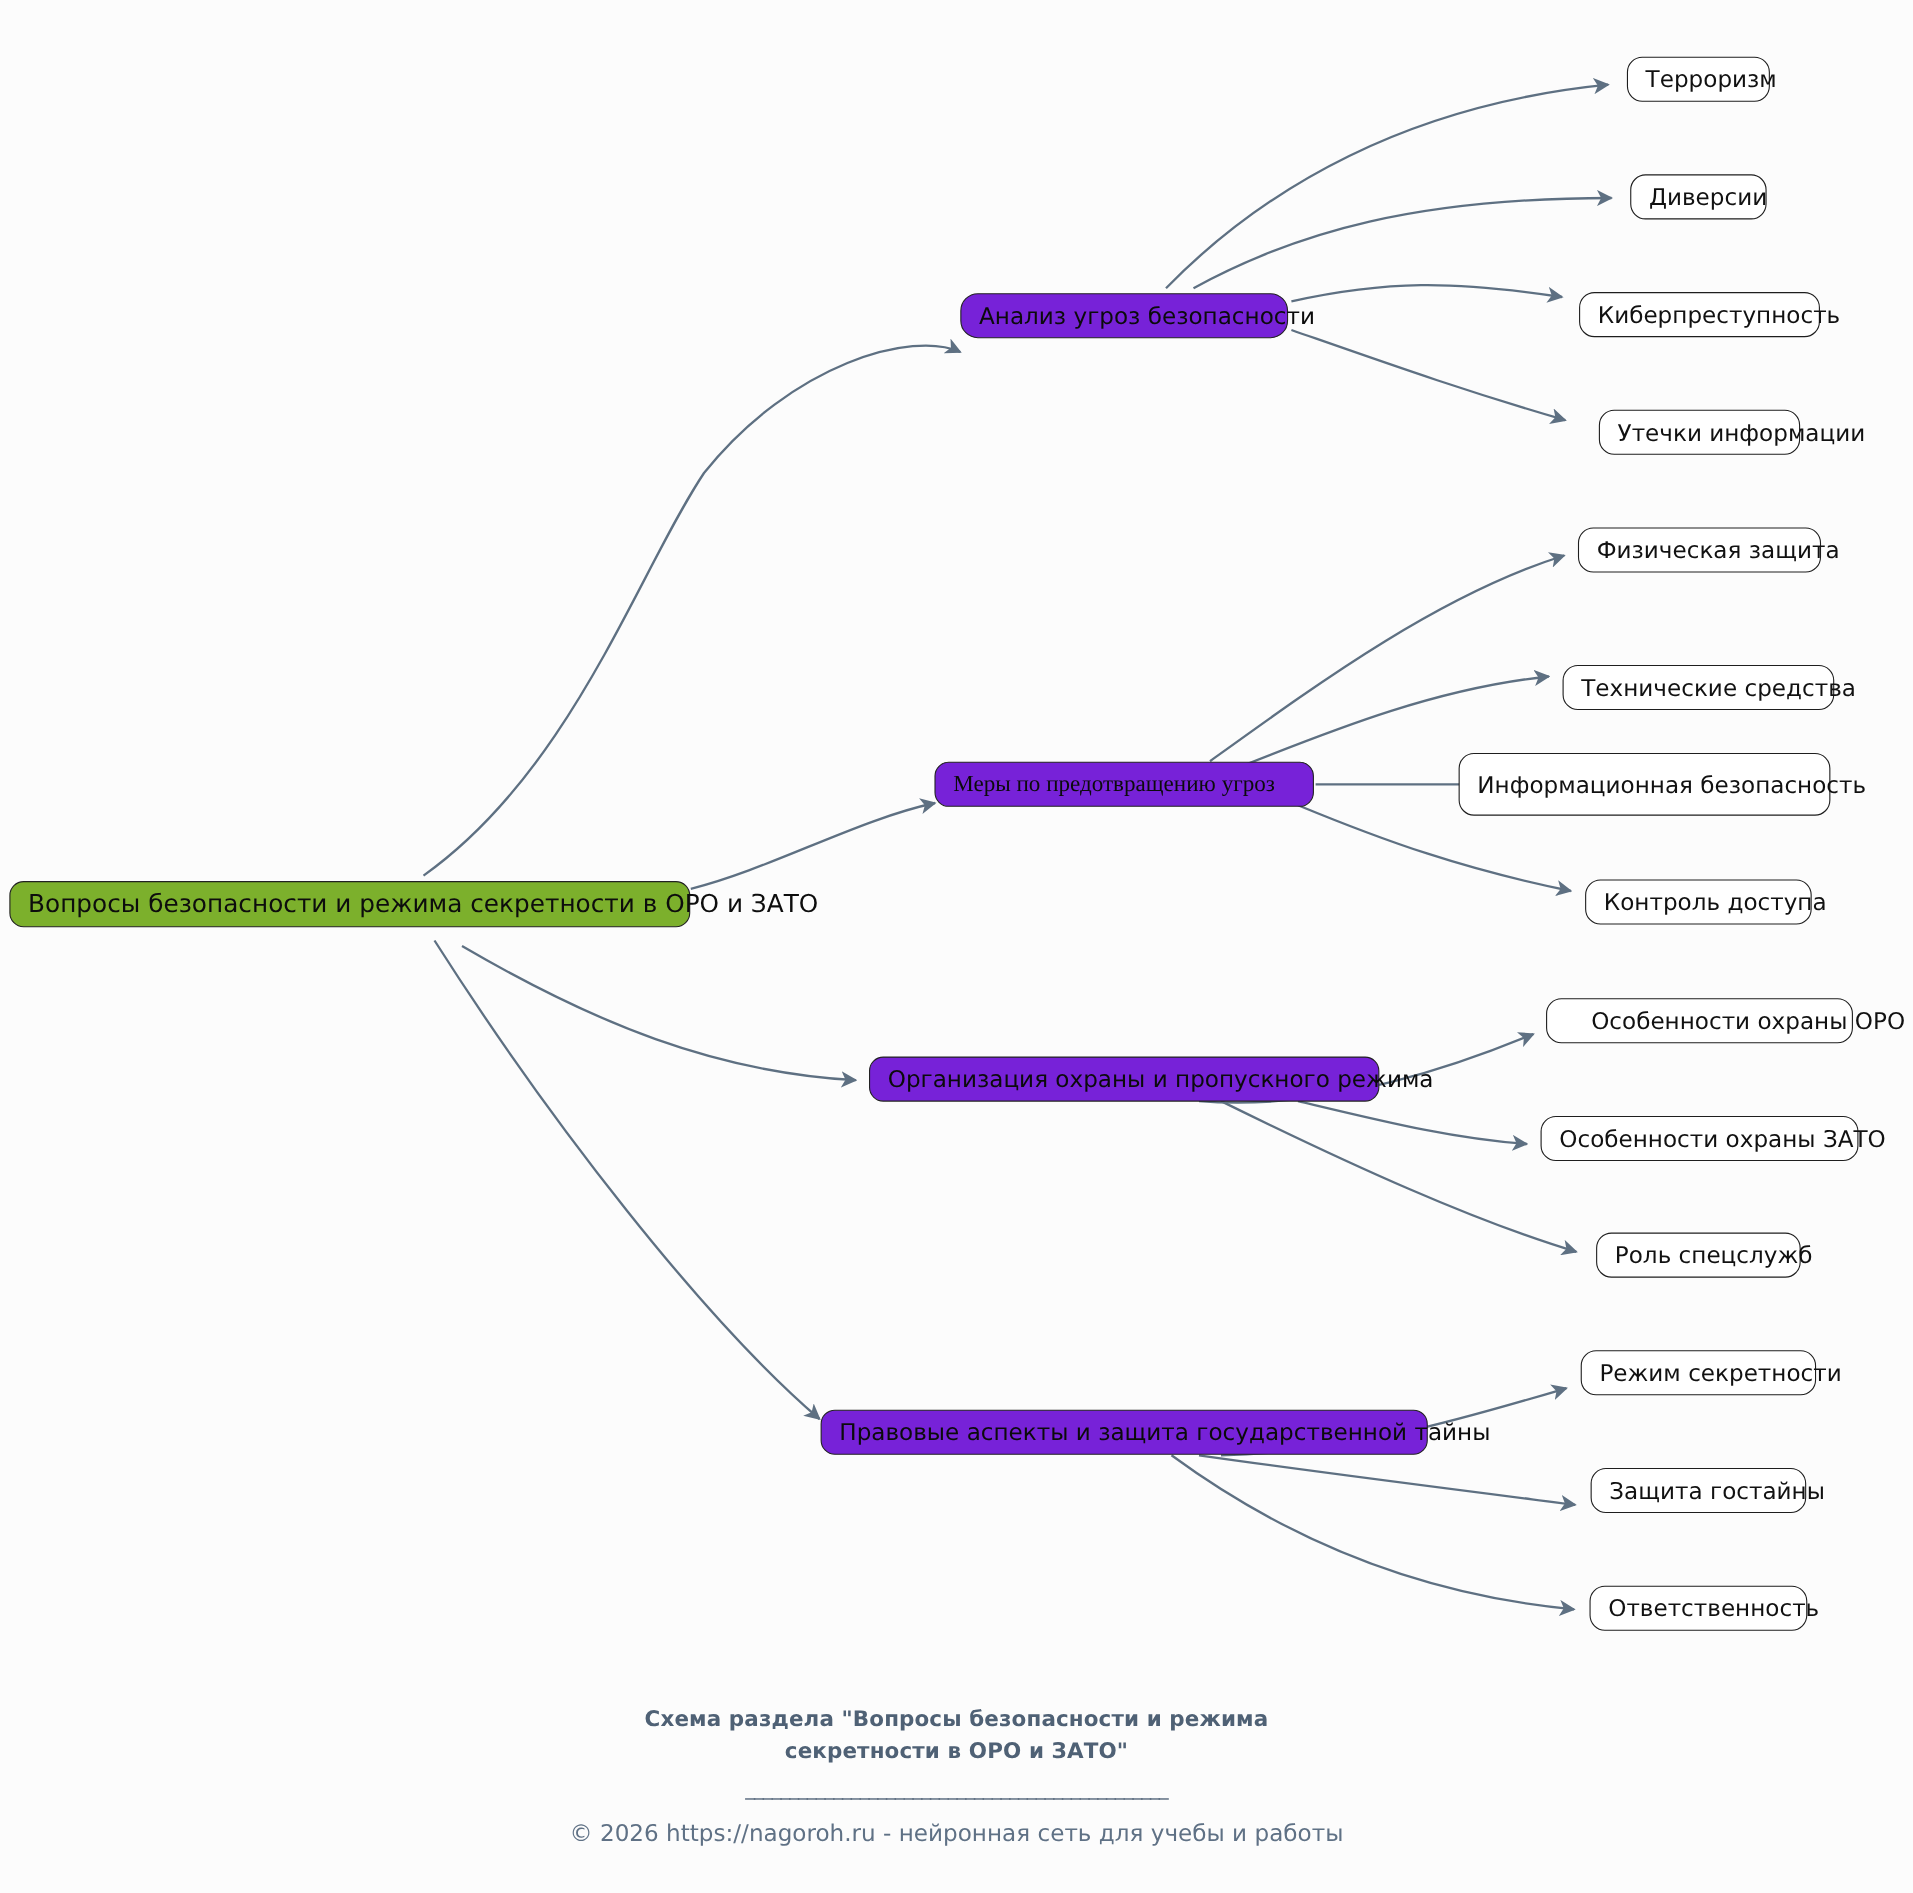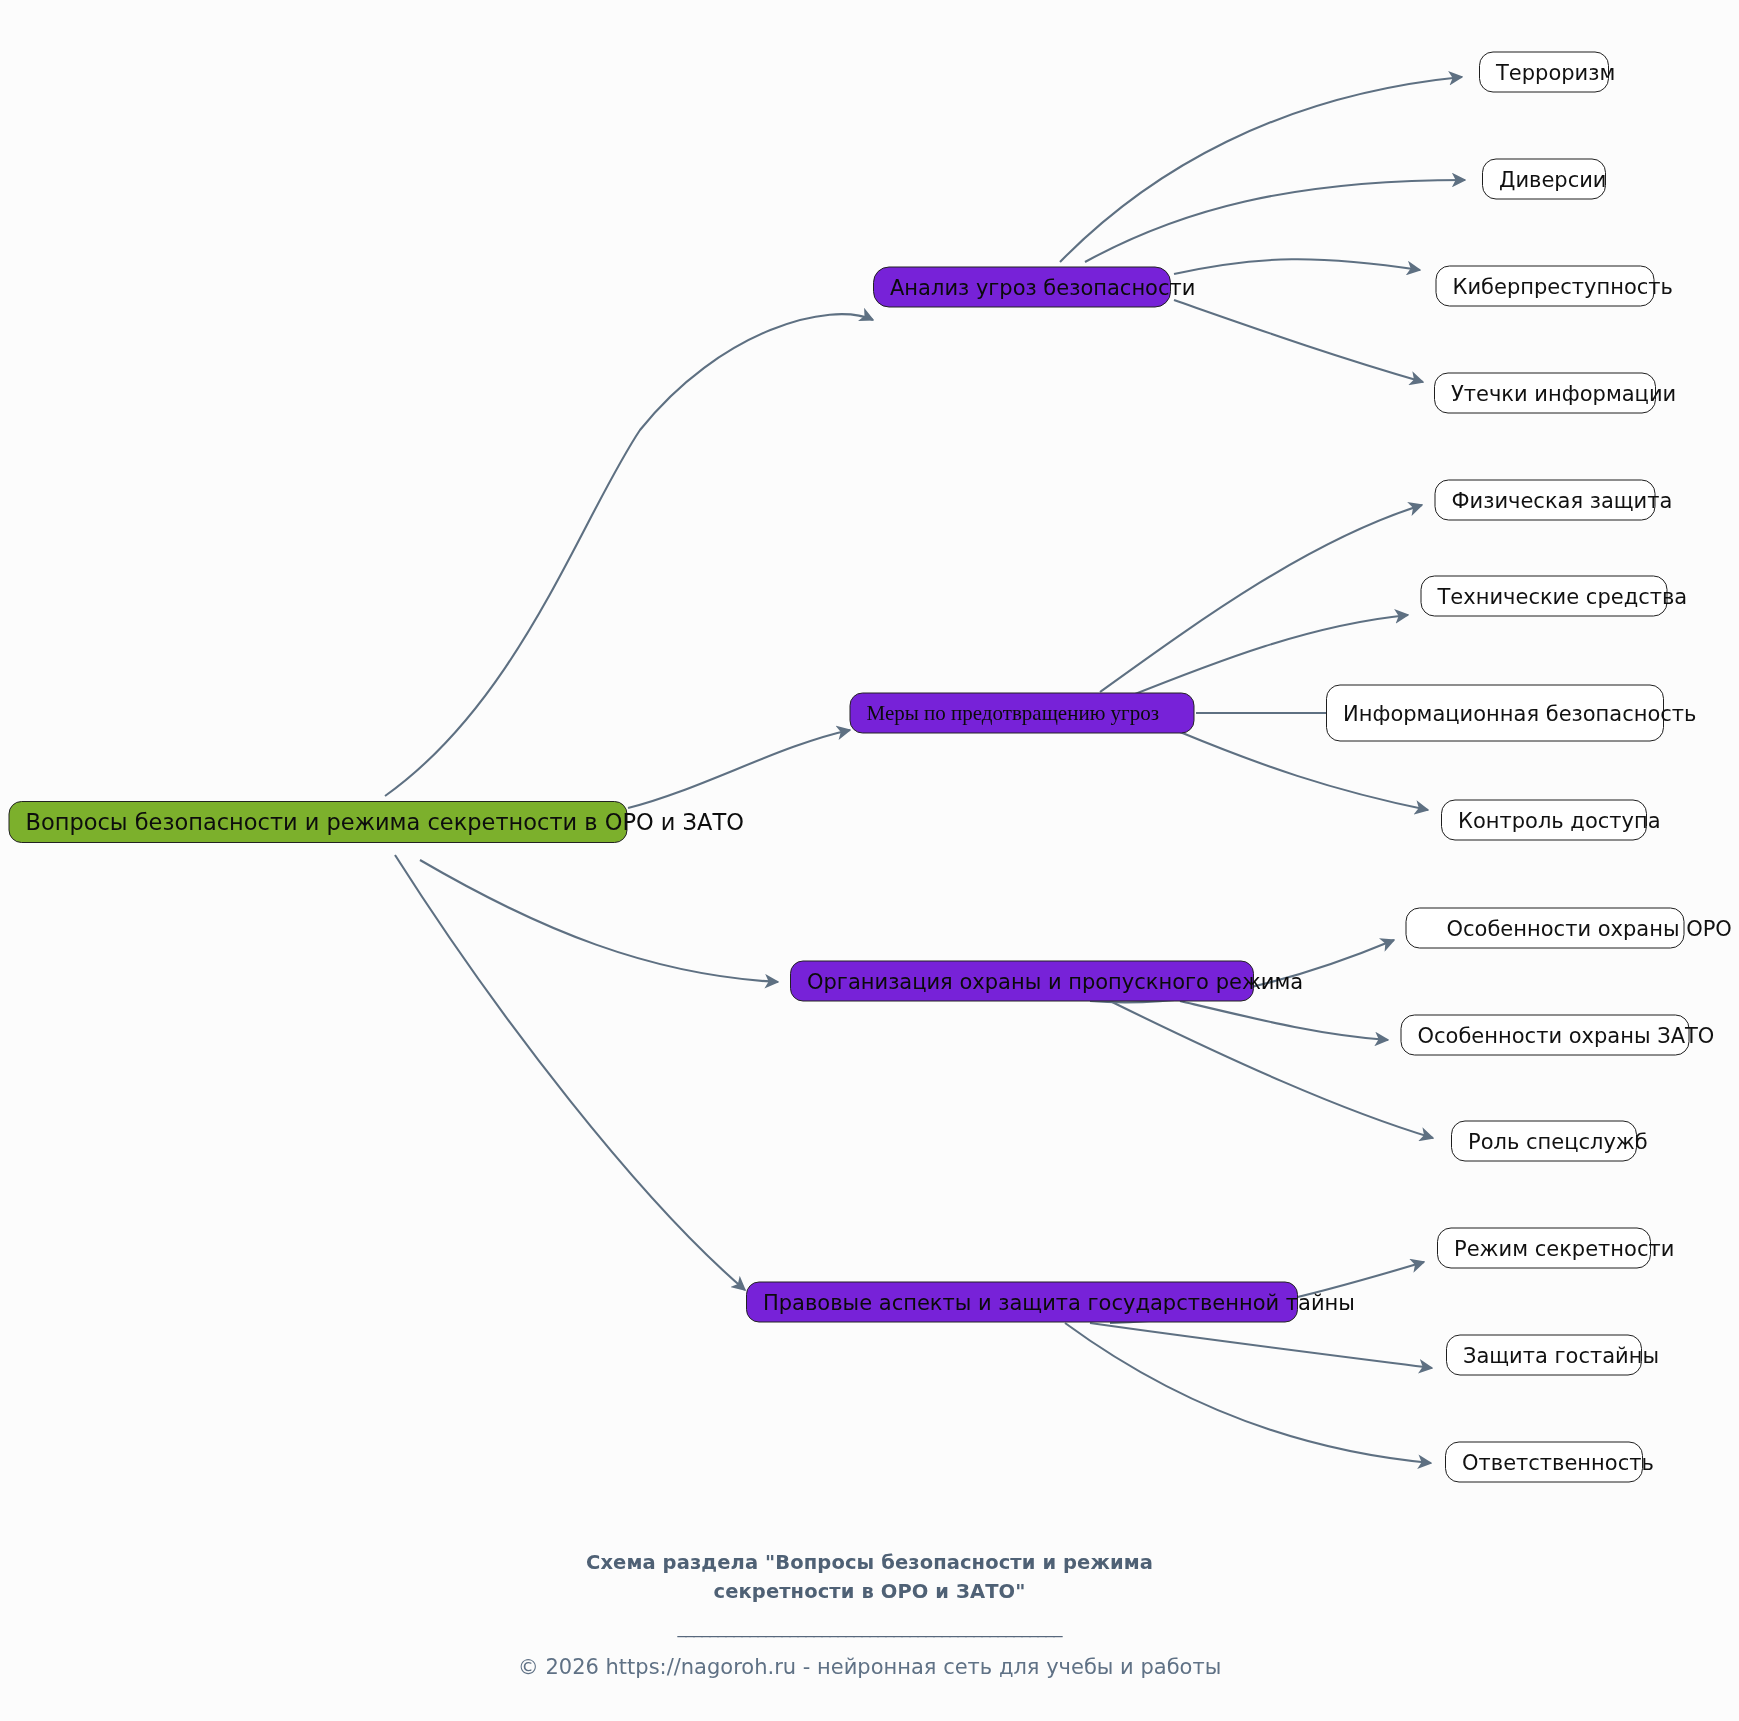--- a/index.html
+++ b/index.html
@@ -149,30 +149,30 @@
       </div>
       <div class="node node-leaf" style="left: 1544px; top: 72px; width: 130px; height: 41px;">
         <span>Терроризм</span>
       </div>
       <div class="node node-leaf" style="left: 1544px; top: 179px; width: 124px; height: 41px;">
         <span>Диверсии</span>
       </div>
       <div class="node node-leaf" style="left: 1545px; top: 286px; width: 219px; height: 41px;">
         <span>Киберпреступность</span>
       </div>
-      <div class="node node-leaf" style="left: 1545px; top: 393px; width: 222px; height: 41px;">
+      <div class="node node-leaf" style="left: 1545px; top: 393px; width: 183px; height: 41px;">
         <span>Утечки информации</span>
       </div>
       <div class="node node-branch" style="left: 1022px; top: 713px; width: 345px; height: 41px; font-family: Liberation Serif, serif;">
         <span>Меры по предотвращению угроз</span>
       </div>
       <div class="node node-leaf" style="left: 1545px; top: 500px; width: 221px; height: 41px;">
         <span>Физическая защита</span>
       </div>
-      <div class="node node-leaf" style="left: 1544px; top: 596px; width: 247px; height: 41px;">
+      <div class="node node-leaf" style="left: 1544px; top: 625px; width: 247px; height: 41px;">
         <span>Технические средства</span>
       </div>
       <div class="node node-leaf" style="left: 1495px; top: 713px; width: 338px; height: 57px;">
         <span>Информационная безопасность</span>
       </div>
       <div class="node node-leaf" style="left: 1544px; top: 820px; width: 206px; height: 41px;">
         <span>Контроль доступа</span>
       </div>
       <div class="node node-branch" style="left: 1022px; top: 981px; width: 464px; height: 41px;">
         <span>Организация охраны и пропускного режима</span>

